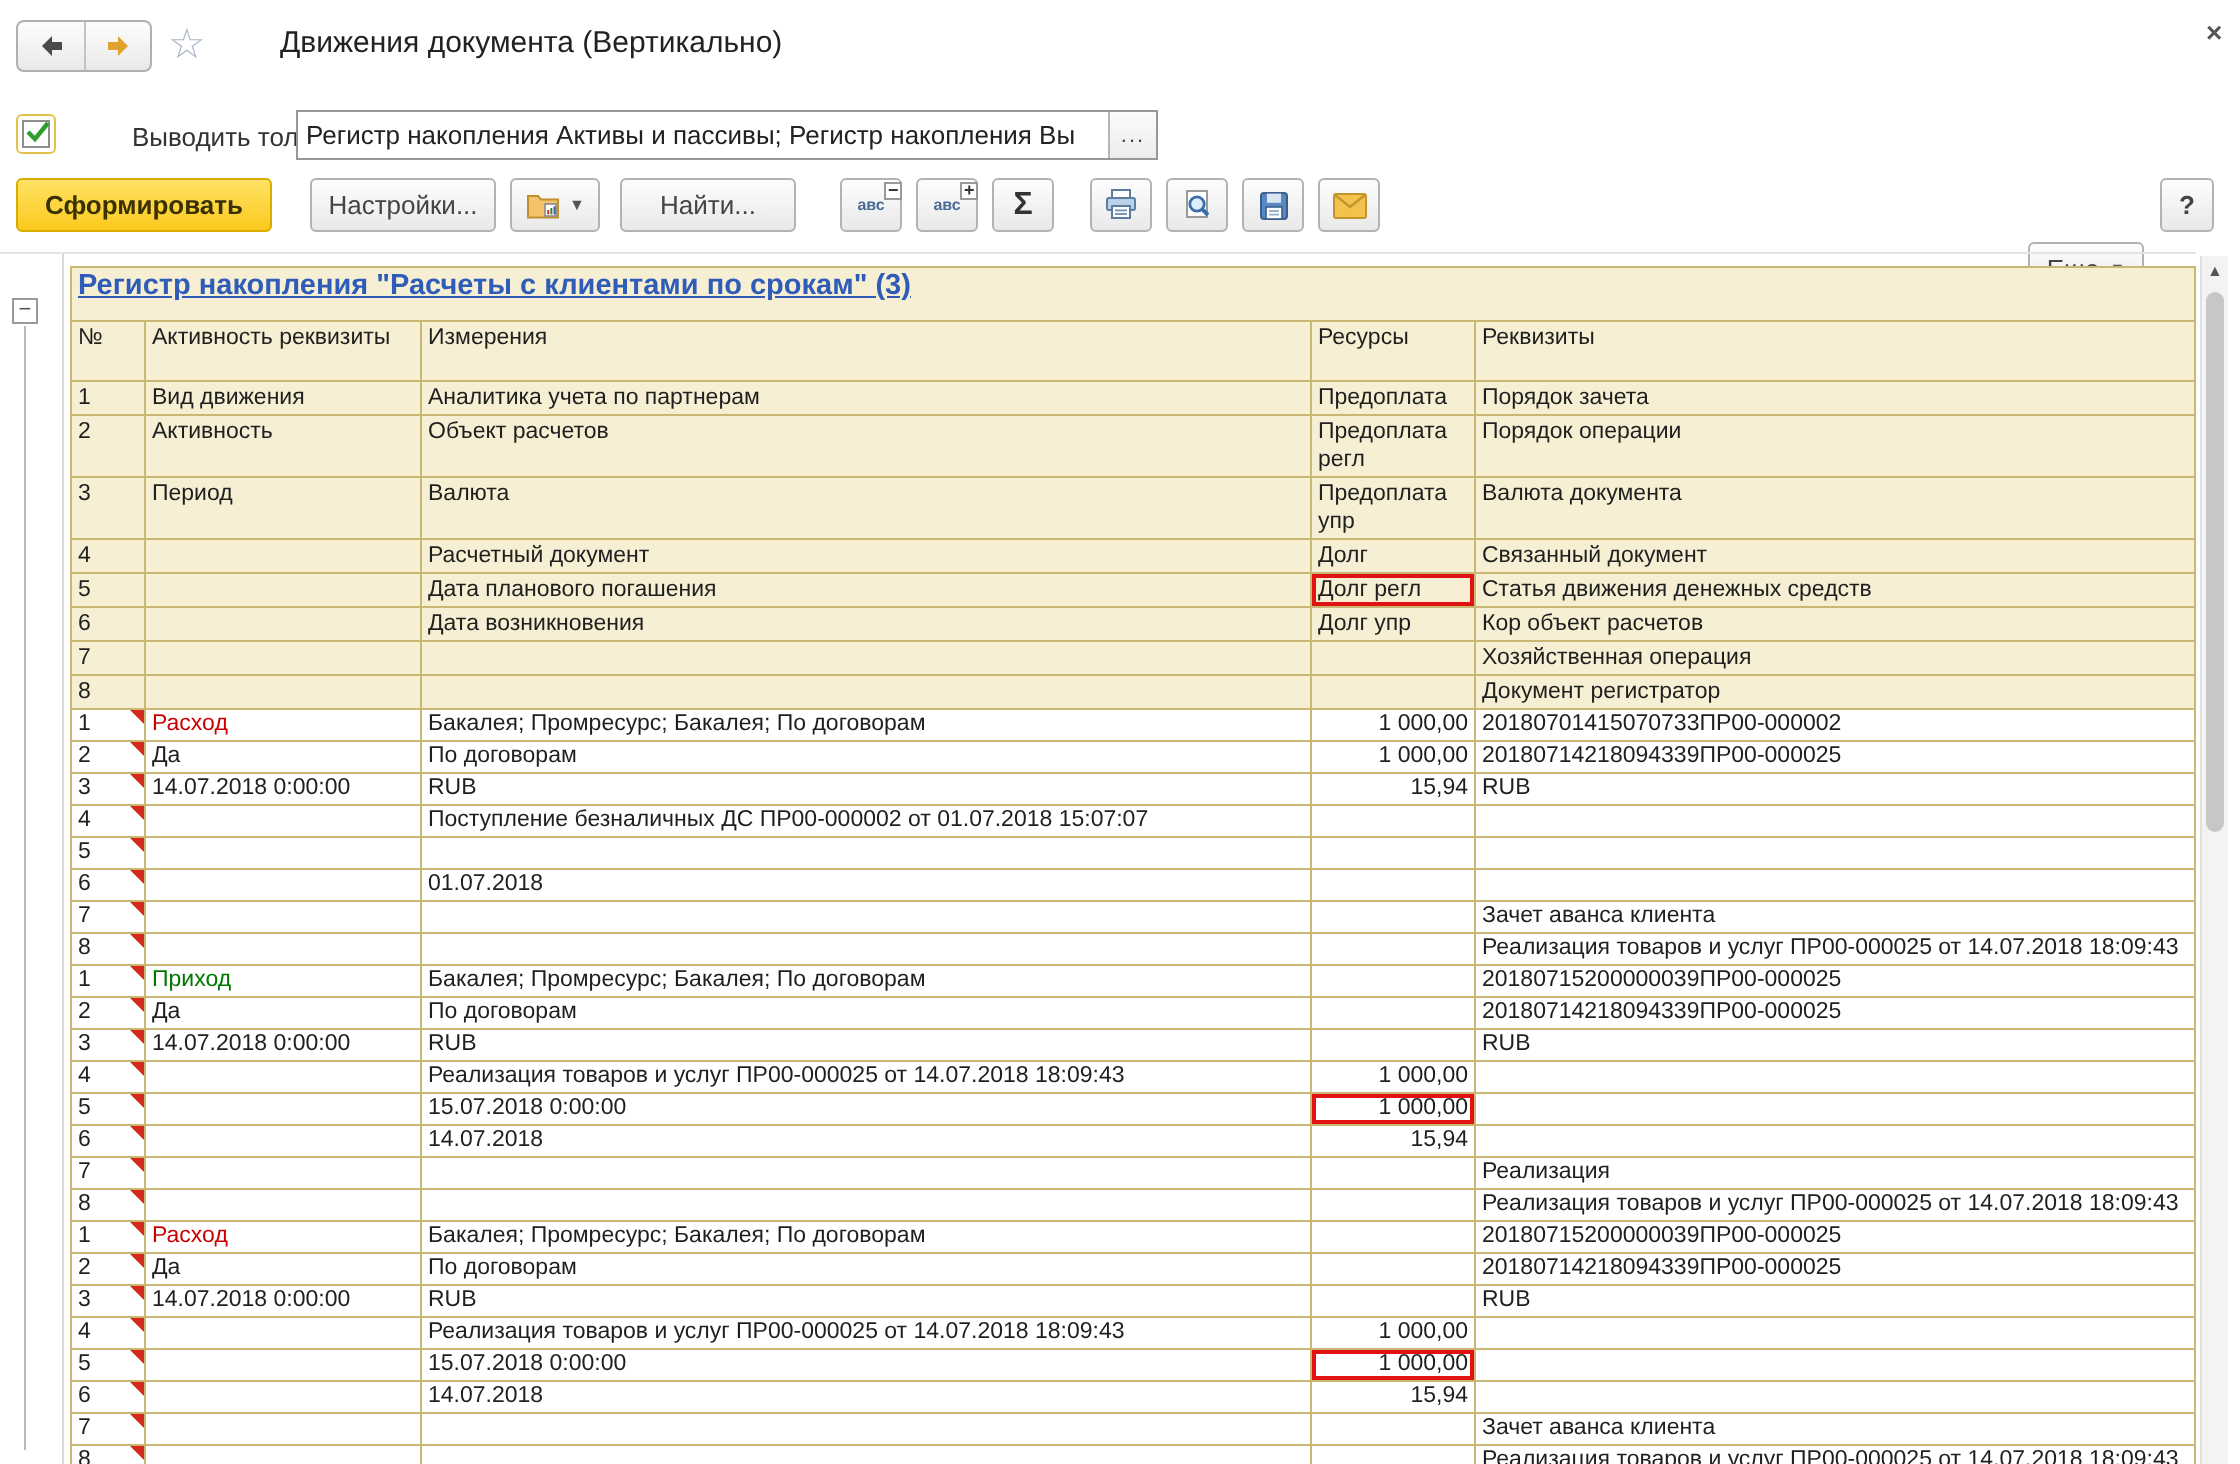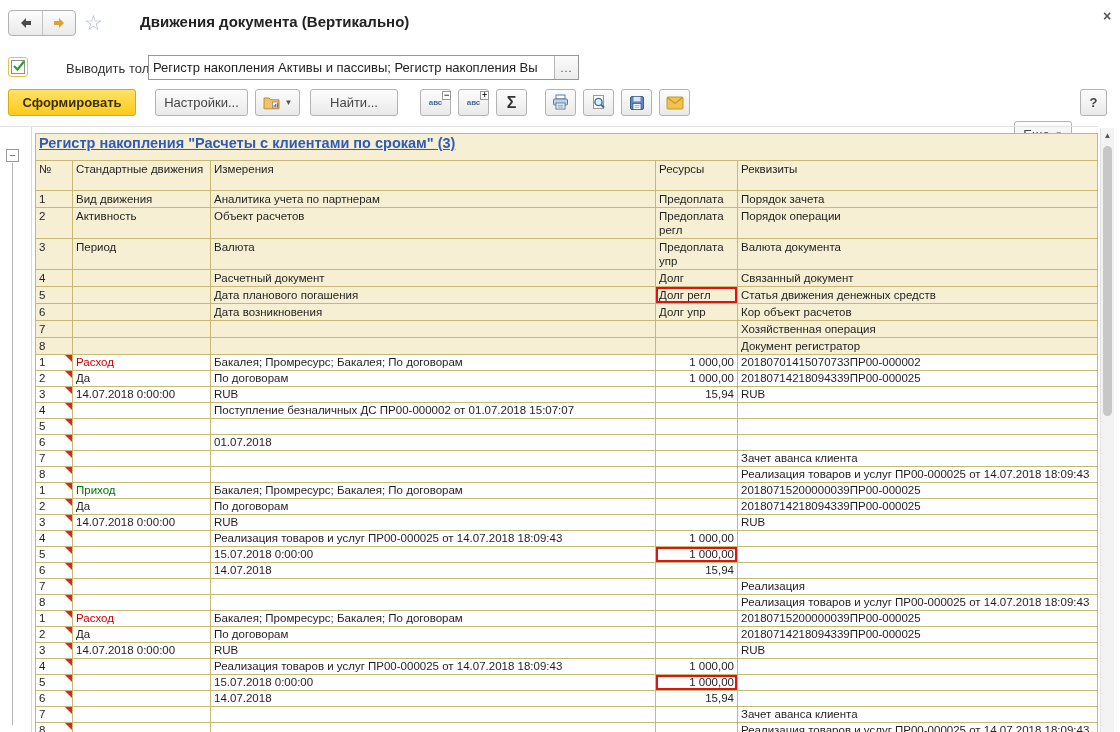--- a/index.html
+++ b/index.html
@@ -6,21 +6,21 @@
   html,body { width:1120px; height:732px; background:#fff; overflow:hidden;
     font-family:"Liberation Sans", sans-serif; }
   .app { position:relative; width:1120px; height:732px; background:#fff; }
 
   
   .navgrp { position:absolute; left:8px; top:10px; display:flex;
     border:1px solid #b0b0b0; border-radius:4px; overflow:hidden; background:linear-gradient(#fdfdfd,#e9e9e9); }
   .navbtn { width:33px; height:24px; display:flex; align-items:center; justify-content:center; cursor:pointer; }
   .navbtn + .navbtn { border-left:1px solid #c3c3c3; }
   .star { position:absolute; left:84px; top:12px; font-size:21px; line-height:21px; color:#a9b7c7; }
-  .page-title { position:absolute; left:140px; top:13px; font-size:15px; font-weight:bold; color:#222; }
+  .page-title { position:absolute; left:140px; top:13px; font-size:15px; font-weight:normal; color:#222; }
   .win-close { position:absolute; left:1103px; top:8px; font-size:14px; font-weight:bold; color:#555; cursor:pointer; }
 
   
   .cb-outer { position:absolute; left:8px; top:57px; width:20px; height:20px; border:1px solid #e2c24a;
     border-radius:3px; display:flex; align-items:center; justify-content:center; background:#fff; }
   .cb-inner { width:14px; height:14px; border:1px solid #8f8f8f; background:#fff; position:relative; }
   .cb-inner svg { position:absolute; left:-1px; top:-3px; }
   .filter-label { position:absolute; left:34px; top:61px; font-size:13px; color:#333;margin-left:32px; }
   .inputwrap { position:absolute; left:148px; top:55px; width:431px; height:25px;
     border:1px solid #979797; background:#fff; display:flex; }
@@ -180,21 +180,21 @@
         <col style="width: 445px;">
         <col style="width: 82px;">
         <col style="width: 360px;">
       </colgroup>
       <tbody>
         <tr class="title-row">
           <td colspan="5"><span class="rlink">Регистр накопления "Расчеты с клиентами по срокам" (3)</span></td>
         </tr>
         <tr class="colhdr">
           <td>№</td>
-          <td>Стандартные движения</td>
+          <td>Активность реквизиты</td>
           <td>Измерения</td>
           <td>Ресурсы</td>
           <td>Реквизиты</td>
         </tr>
         <tr class="hrow">
           <td class="num">1</td>
           <td>Вид движения</td>
           <td>Аналитика учета по партнерам</td>
           <td>Предоплата</td>
           <td>Порядок зачета</td>

